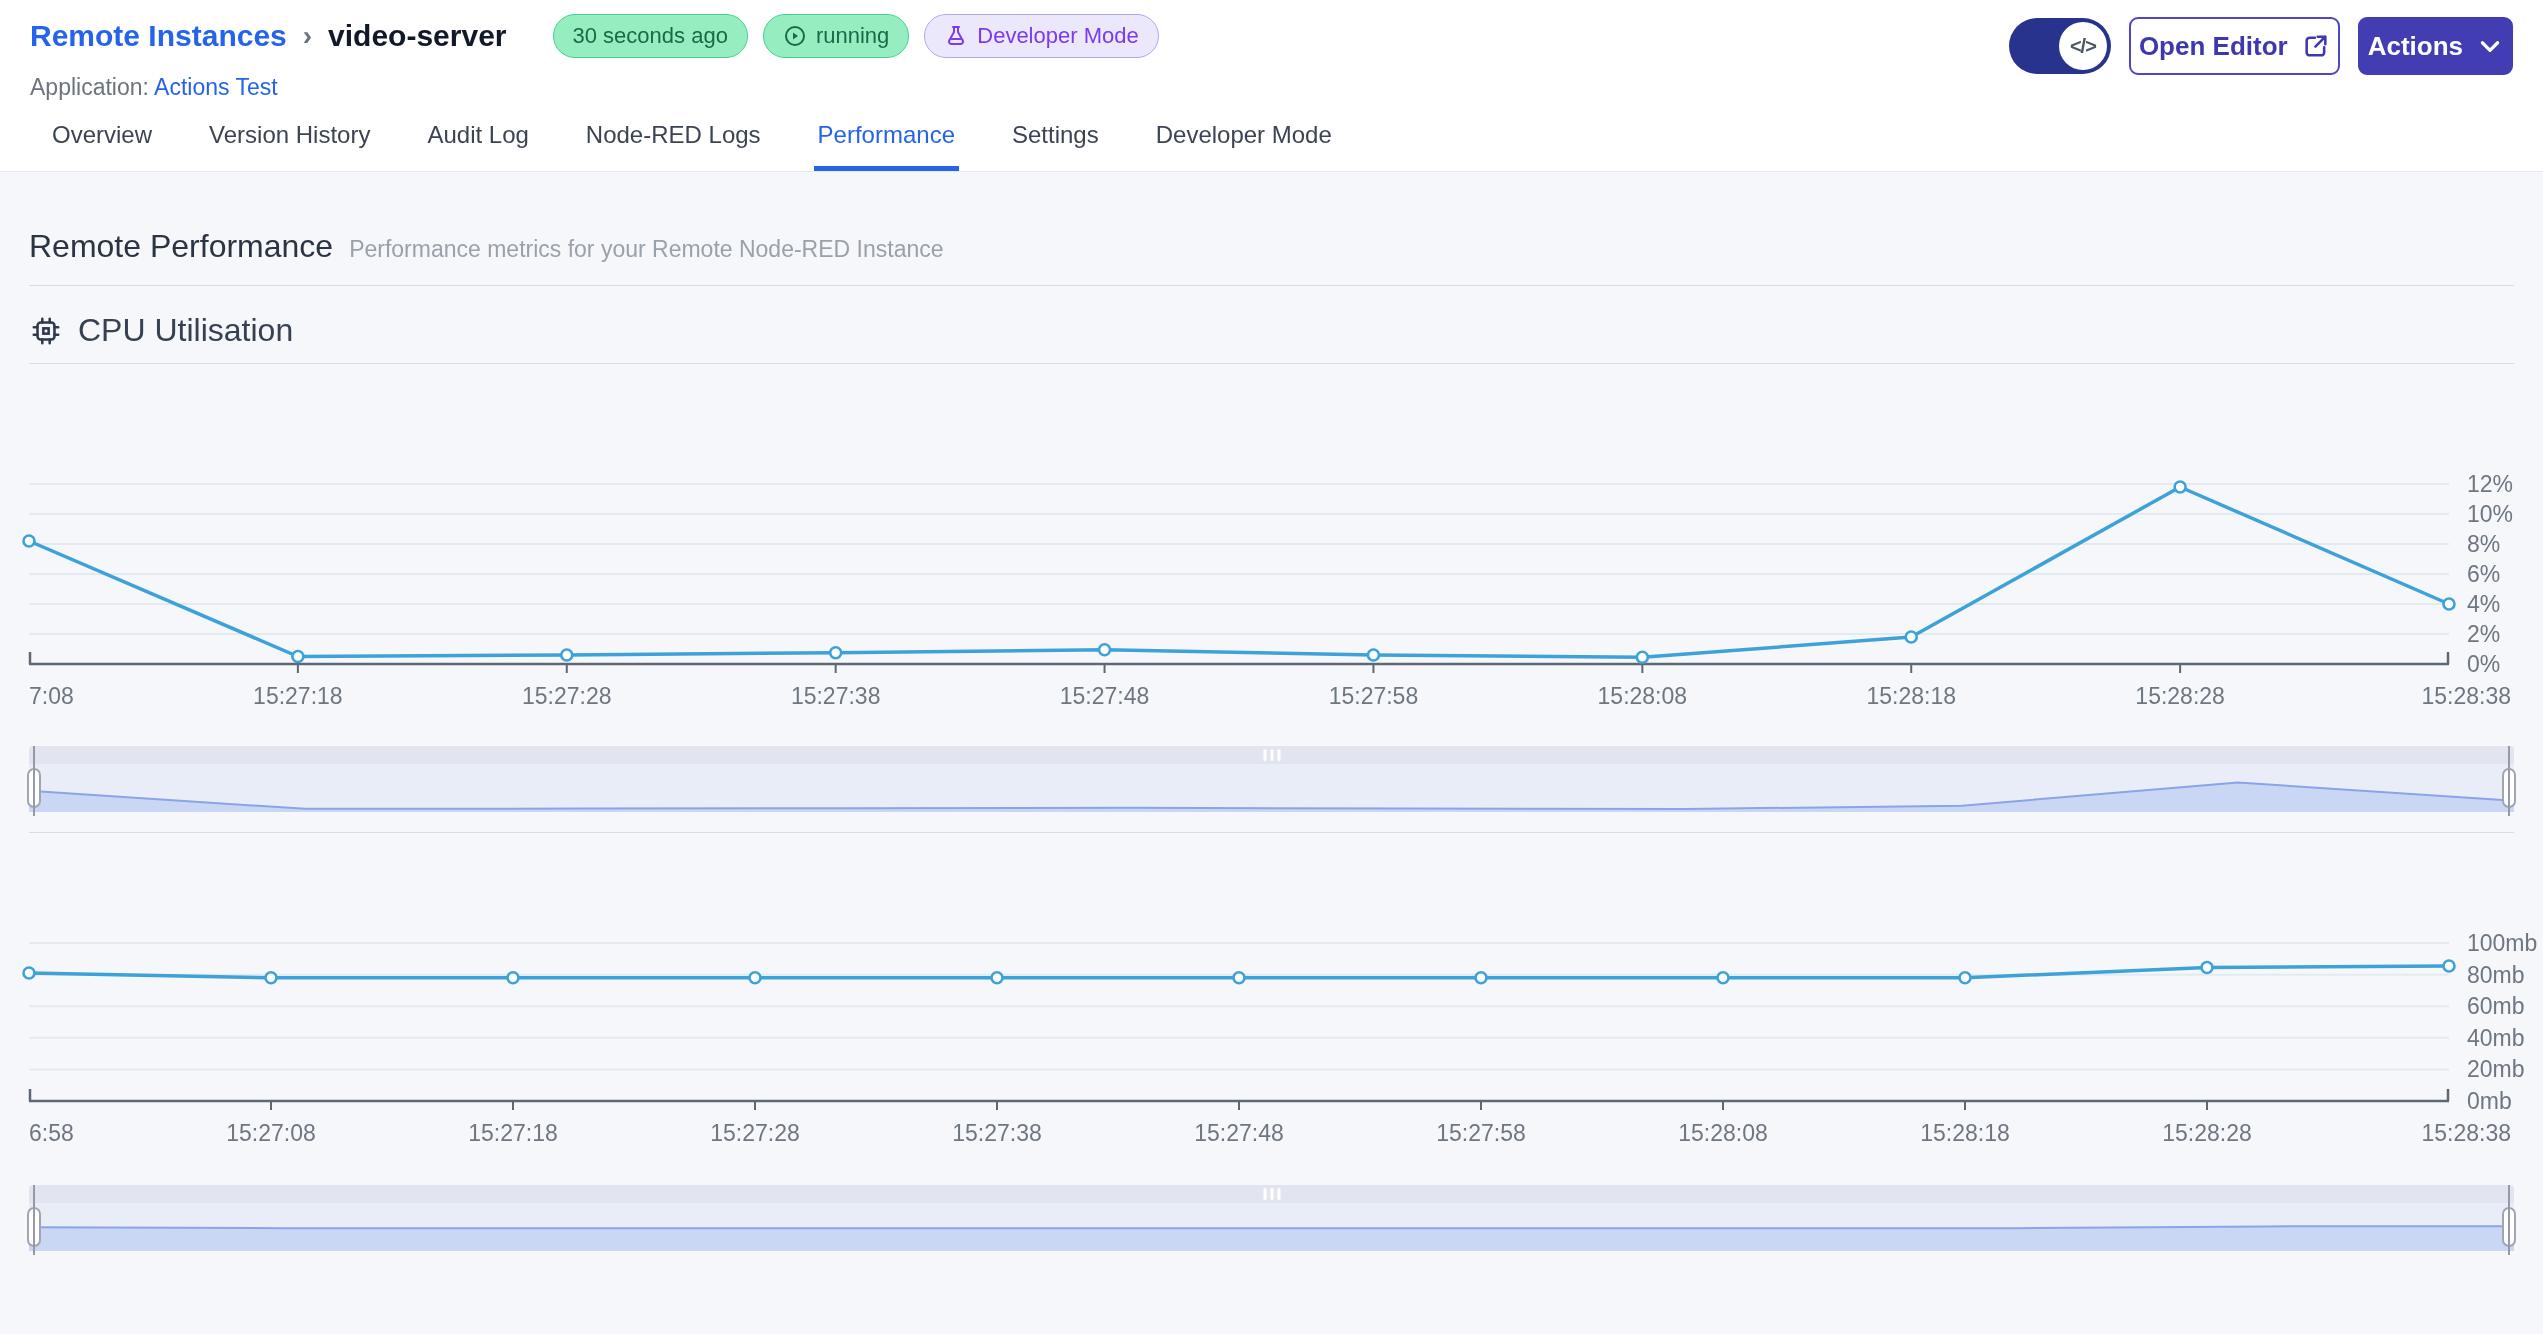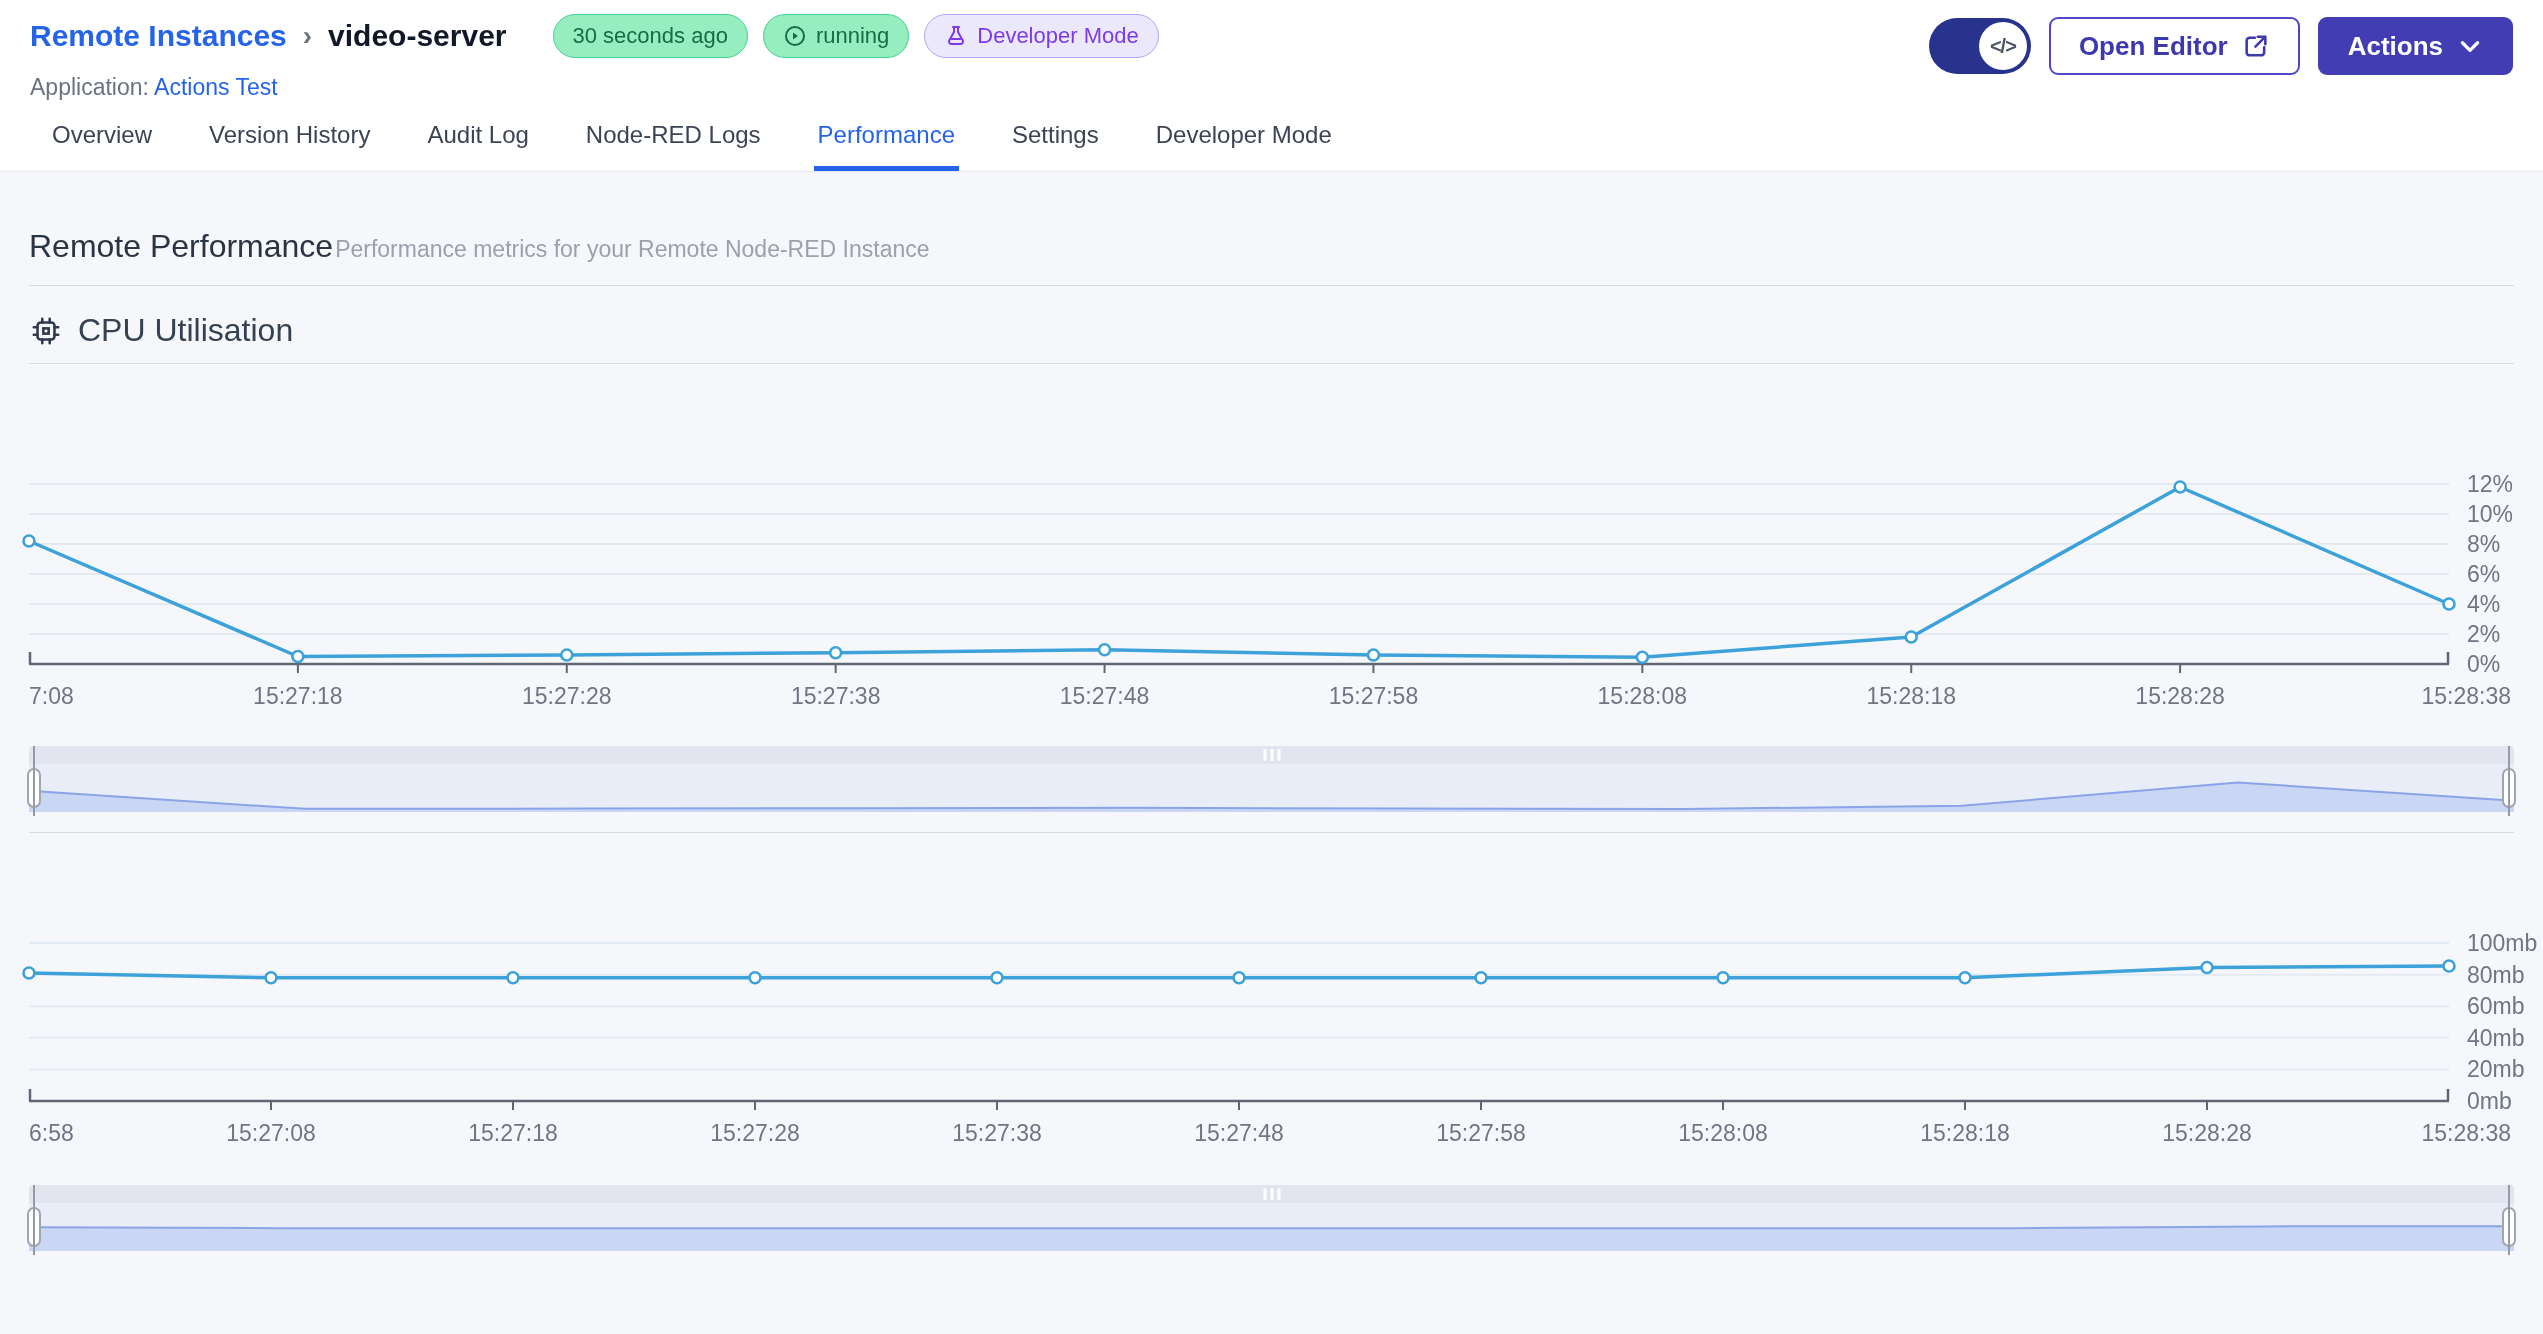--- a/index.html
+++ b/index.html
@@ -21,34 +21,34 @@
   .badge svg { display:block; }
   .app-row { margin-top:16px; font-size:23px; color:#6b7280; }
   .app-link { color:#2563eb; text-decoration:none; cursor:pointer; }
 
   .controls { display:flex; align-items:center; gap:18px; margin-top:3px; }
   .toggle { width:102px; height:56px; border-radius:28px; background:#28338d; position:relative; cursor:pointer; }
   .toggle-knob { position:absolute; top:4px; right:4px; width:48px; height:48px; border-radius:50%;
     background:#fff; display:flex; align-items:center; justify-content:center;
     font-size:20px; font-weight:bold; color:#4b5563; letter-spacing:-1px; }
   .btn { height:58px; display:flex; align-items:center; gap:14px; border-radius:9px;
-    font-size:26px; font-weight:bold; padding:0 28px; cursor:pointer; }
+    font-size:26px; font-weight:bold; padding:0 8px; cursor:pointer; }
   .btn-outline { background:#fff; border:2px solid #4f47c8; color:#3e38b0; }
   .btn-solid { background:#433db3; border:2px solid #433db3; color:#fff; }
 
   
   .tabbar { display:flex; gap:57px; padding:0 52px; border-bottom:1px solid #e7e9ee; background:#fff; }
   .tab { font-size:24px; color:#3c4454; padding:20px 0 22px; position:relative; cursor:pointer; }
   .tab.active { color:#2563eb; }
   .tab.active::after { content:""; position:absolute; left:-4px; right:-4px; bottom:0;
     height:5px; background:#2563eb; }
 
   
   .content { background:#f6f7fa; height:1171px; padding:0 29px; }
-  .page-head { padding-top:56px; display:flex; align-items:baseline; gap:2px; }
+  .page-head { padding-top:56px; display:flex; align-items:baseline; gap:16px; }
   .page-title { font-size:32px; font-weight:500; color:#2b3442; }
   .page-sub { font-size:23px; color:#9aa1ab; }
   .divider { border-bottom:1px solid #d8dce2; margin-top:20px; }
   .chart-head { margin-top:26px; display:flex; align-items:center; gap:15px; }
   .chart-title { font-size:32px; font-weight:500; color:#364152; }
   .chart-head svg { color:#2f3a4e; }
   .chart-head + .divider { margin-top:14px; }
   .chart-wrap { width:100%; }
   .chart-wrap svg { display:block; overflow:visible; }
   svg text { font-family:"Liberation Sans", sans-serif; }

